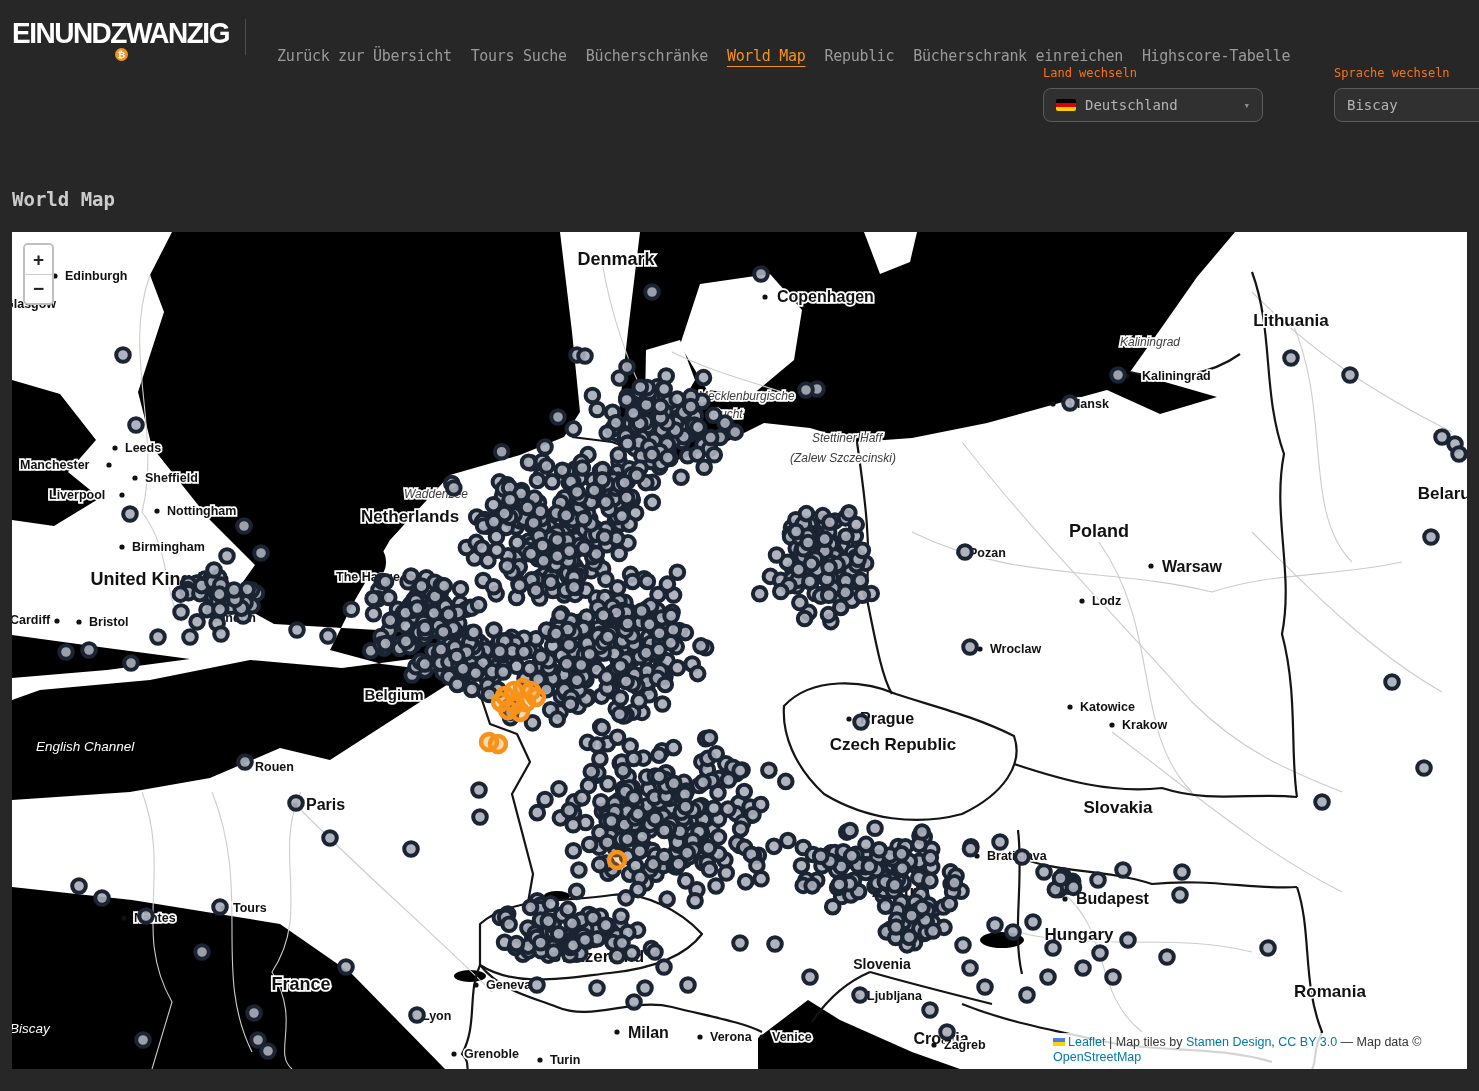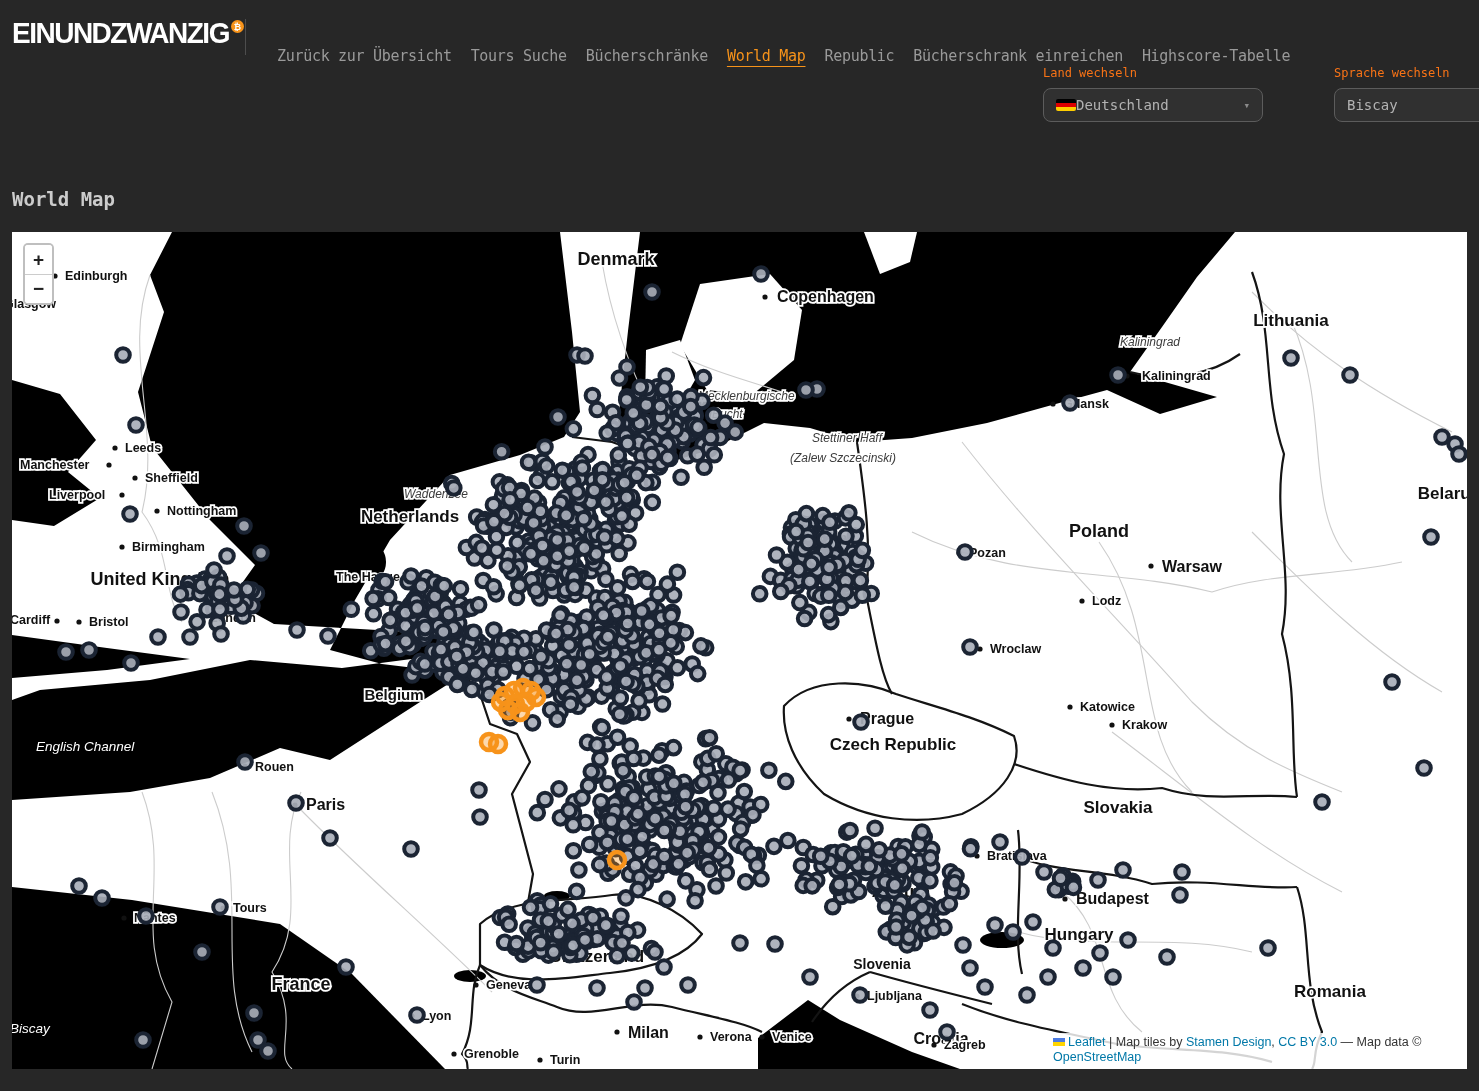--- a/index.html
+++ b/index.html
@@ -3,21 +3,21 @@
 <meta charset="utf-8">
 <style>
   * { box-sizing: border-box; }
   html,body { margin:0; padding:0; }
   body {
     width:1479px; height:1091px; position:relative; overflow:hidden;
     background:#272727;
     font-family:"DejaVu Sans Mono", monospace;
   }
   
-  .logo { position:absolute; left:12px; top:20px; display:flex; align-items:flex-start; }
+  .logo { position:absolute; left:12px; top:20px; display:flex; align-items:center;flex-direction:column; }
   .logo-text {
     font-family:"Liberation Sans", sans-serif; font-weight:900; font-size:28px;
     letter-spacing:-1.5px; color:#ffffff; line-height:1; transform:scaleY(1.05);
   }
   .logo-badge {
     width:13px; height:13px; border-radius:50%; background:#f7931a; color:#fff;
     font-family:"Liberation Sans", sans-serif; font-size:9px; font-weight:bold;
     display:flex; align-items:center; justify-content:center; margin-left:2px; margin-bottom:1px;
   }
   .header-divider { position:absolute; left:245px; top:19px; width:1px; height:36px; background:#4d4d4d; }
@@ -25,21 +25,21 @@
   nav a {
     font-size:15px; color:#9a9a9a; text-decoration:none; letter-spacing:-0.3px; cursor:pointer;margin-top:20px;
   }
   nav a.active { color:#f7931a; text-decoration:underline; text-underline-offset:5px; }
   .select-block { position:absolute; top:66px; }
   .select-block.country { left:1043px; width:220px; }
   .select-block.language { left:1334px; width:184px; }
   .select-label { font-size:12px; color:#f97316; margin-bottom:8px; }
   .select-box {
     height:34px; background:#303030; border:1px solid #5c5c5c; border-radius:8px;
-    display:flex; align-items:center; padding:0 12px; color:#b3b3b3;
+    display:flex; align-items:center; padding:0 12px; gap:9px; color:#b3b3b3;
     font-size:14px; cursor:pointer;
   }
   .select-box .grow { flex:1; }
   .flag-de { width:20px; height:12px; border-radius:2px; overflow:hidden; display:inline-block; flex:0 0 auto; }
   .flag-de div { height:4px; }
   .chev { color:#8a8a8a; font-size:11px; line-height:1; display:flex; flex-direction:column; align-items:center; }
   
   .page-title { position:absolute; left:12px; top:188px; font-size:19px; font-weight:bold; color:#cccccc; }
   
   .map-wrap { position:absolute; left:12px; top:232px; width:1455px; height:837px; background:#000; overflow:hidden; }

